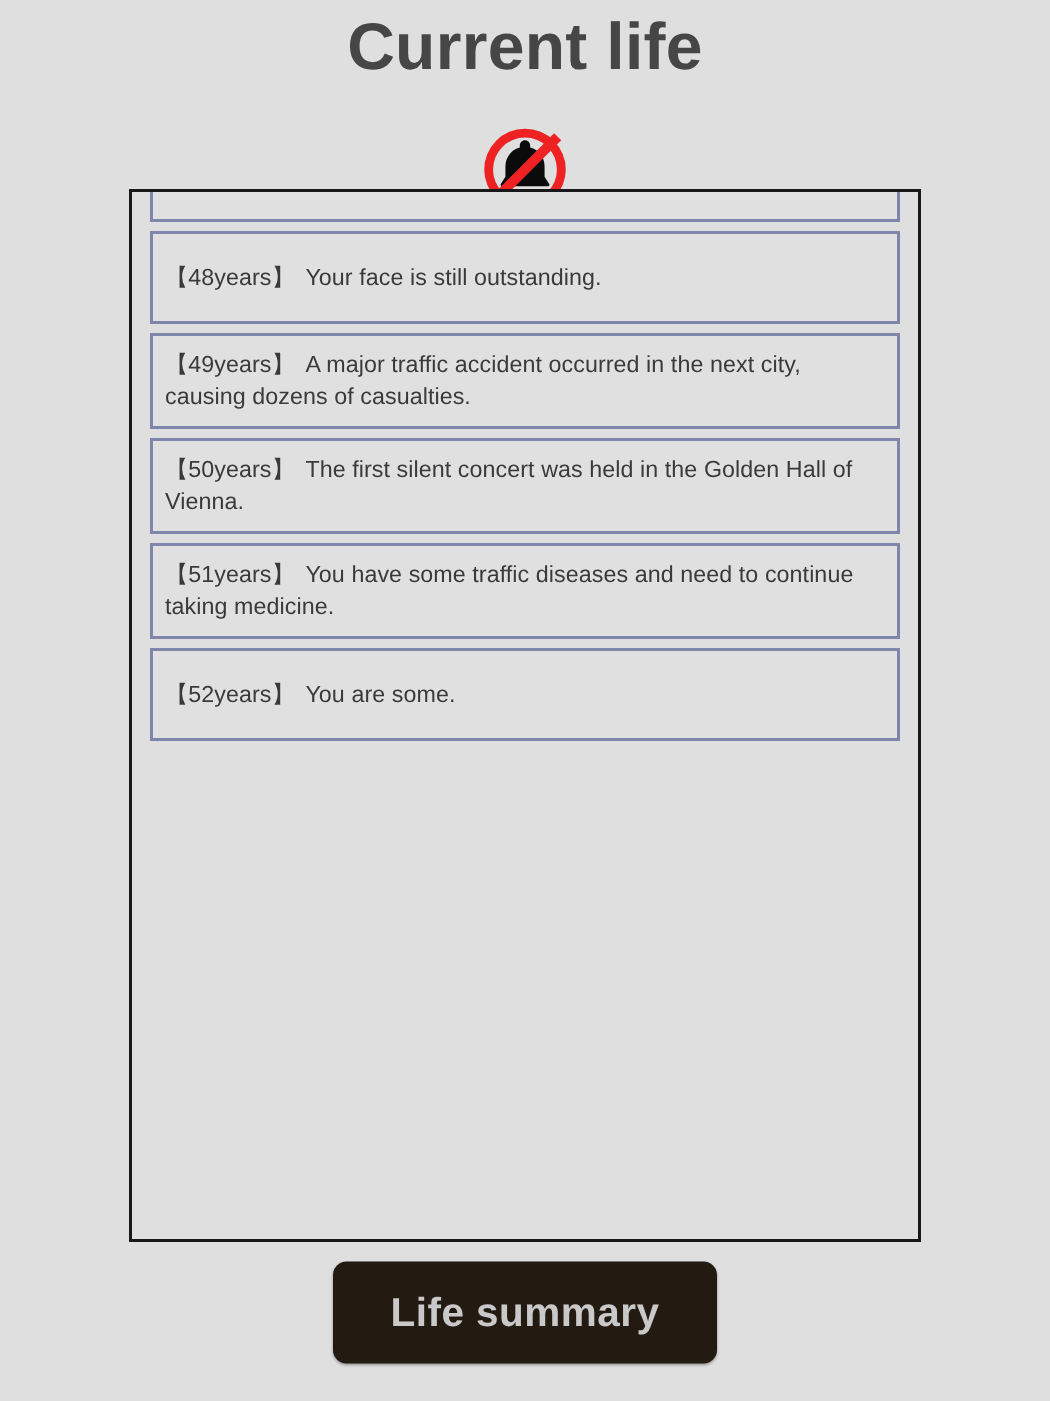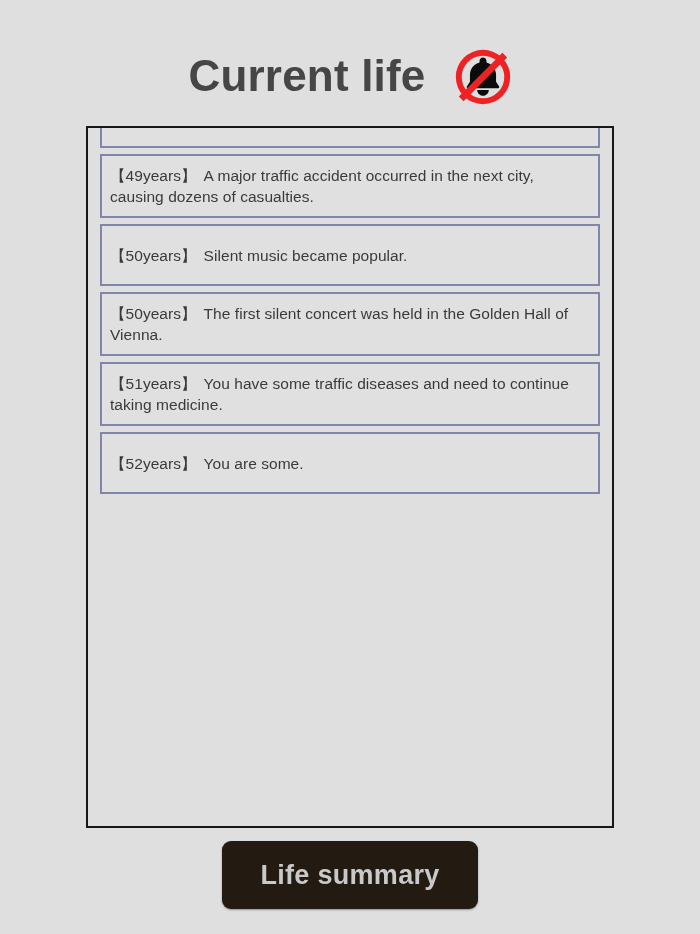--- a/index.html
+++ b/index.html
@@ -17,20 +17,21 @@
 
   
   .header {
     height: 128px;
     display: flex;
     align-items: center;
     justify-content: center;
     gap: 28px;
     padding-top: 24px;
     box-sizing: border-box;
+    flex-direction: column;
   }
   .page-title {
     font-size: 44px;
     font-weight: bold;
     color: #464646;
     letter-spacing: 0.2px;
     line-height: 1;
     margin: 0;
     white-space: nowrap;
   }
@@ -132,29 +133,29 @@
   </span>
 </div>
 
 <div class="events-panel">
   <div class="events-scroll">
 
     <div class="event-item">
       <span class="event-text"><span class="event-gap"></span></span>
     </div>
 
+    <div class="event-item">
+      <span class="event-text"><span class="event-age">【48years】</span><span class="event-gap"></span><span>Your face is still outstanding.</span></span>
+    </div>
 
     <div class="event-item two-line">
       <span class="event-text"><span class="event-age">【49years】</span><span class="event-gap"></span><span>A major traffic accident occurred in the next city, causing dozens of casualties.</span></span>
     </div>
 
 
-    <div class="event-item">
-      <span class="event-text"><span class="event-age">【50years】</span><span class="event-gap"></span><span>Silent music became popular.</span></span>
-    </div>
 
     <div class="event-item two-line">
       <span class="event-text"><span class="event-age">【50years】</span><span class="event-gap"></span><span>The first silent concert was held in the Golden Hall of Vienna.</span></span>
     </div>
 
     <div class="event-item two-line">
       <span class="event-text"><span class="event-age">【51years】</span><span class="event-gap"></span><span>You have some traffic diseases and need to continue taking medicine.</span></span>
     </div>
 
 

